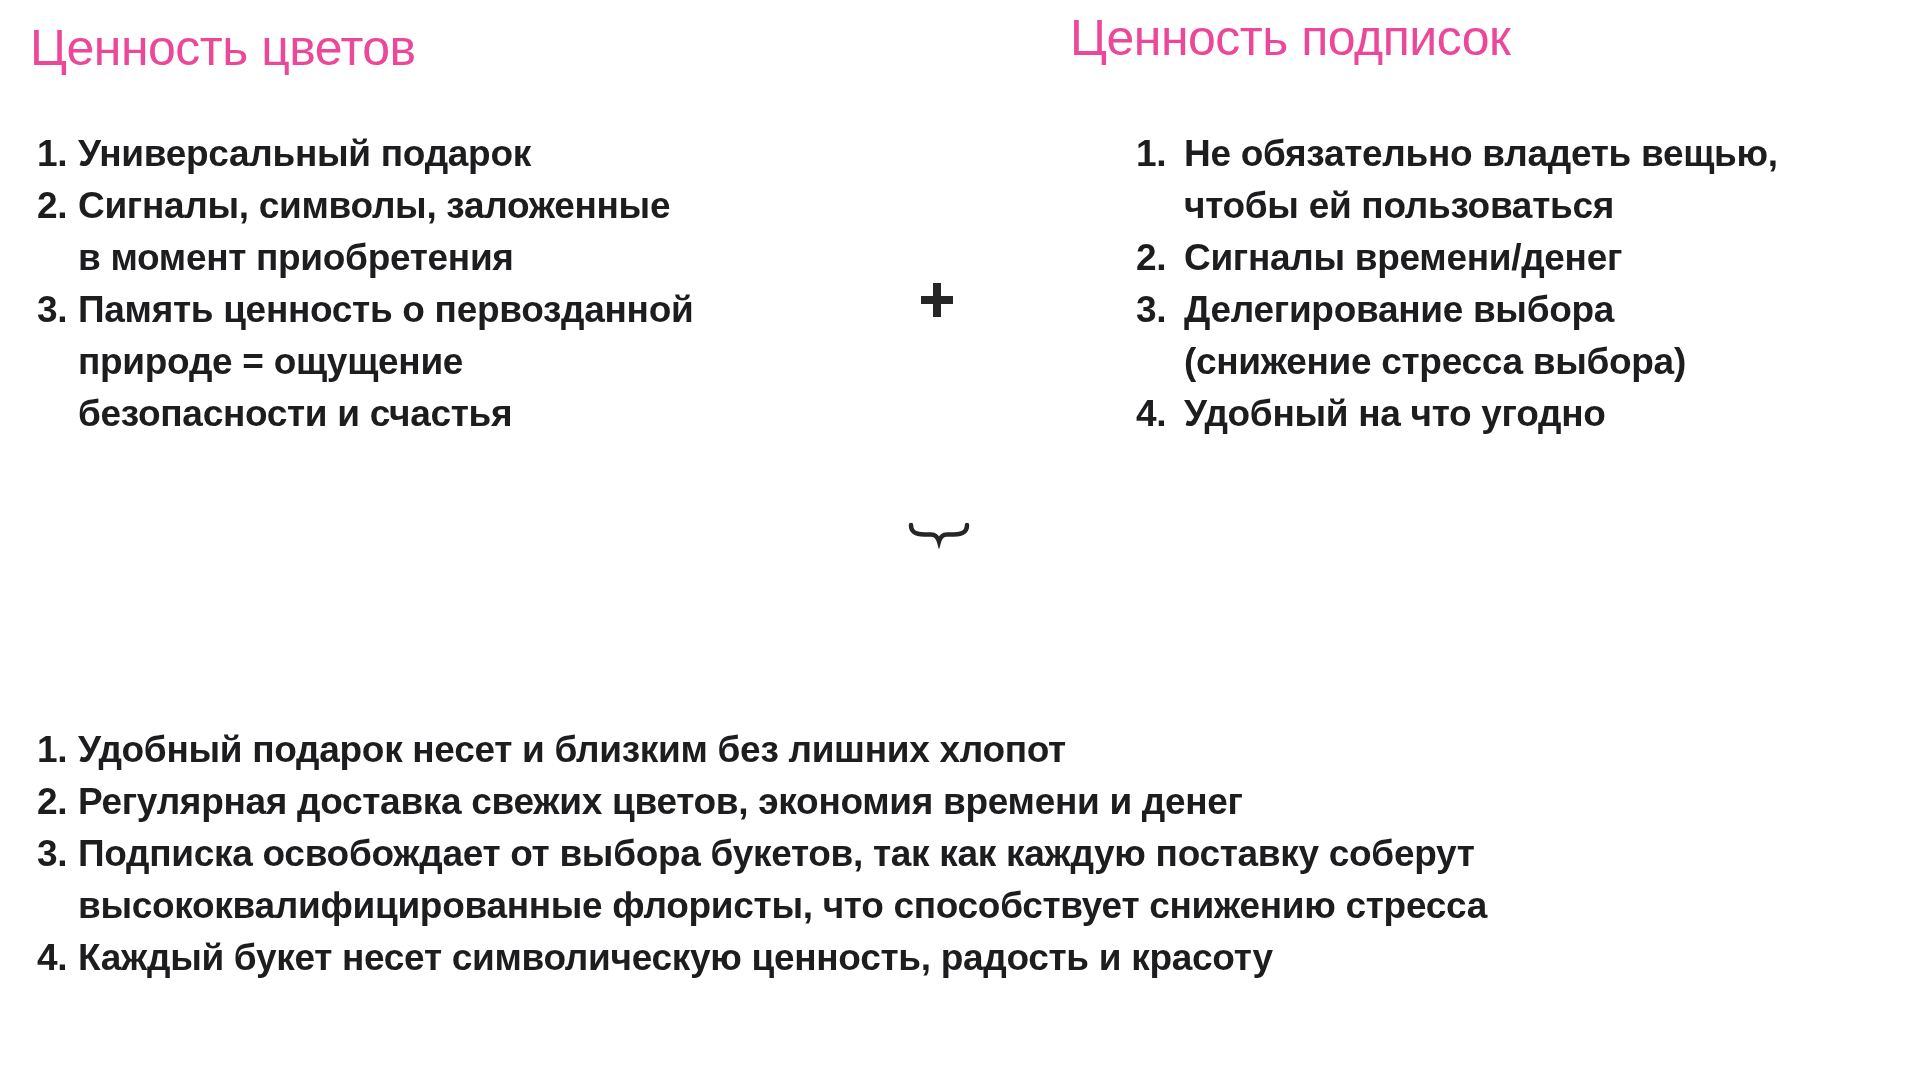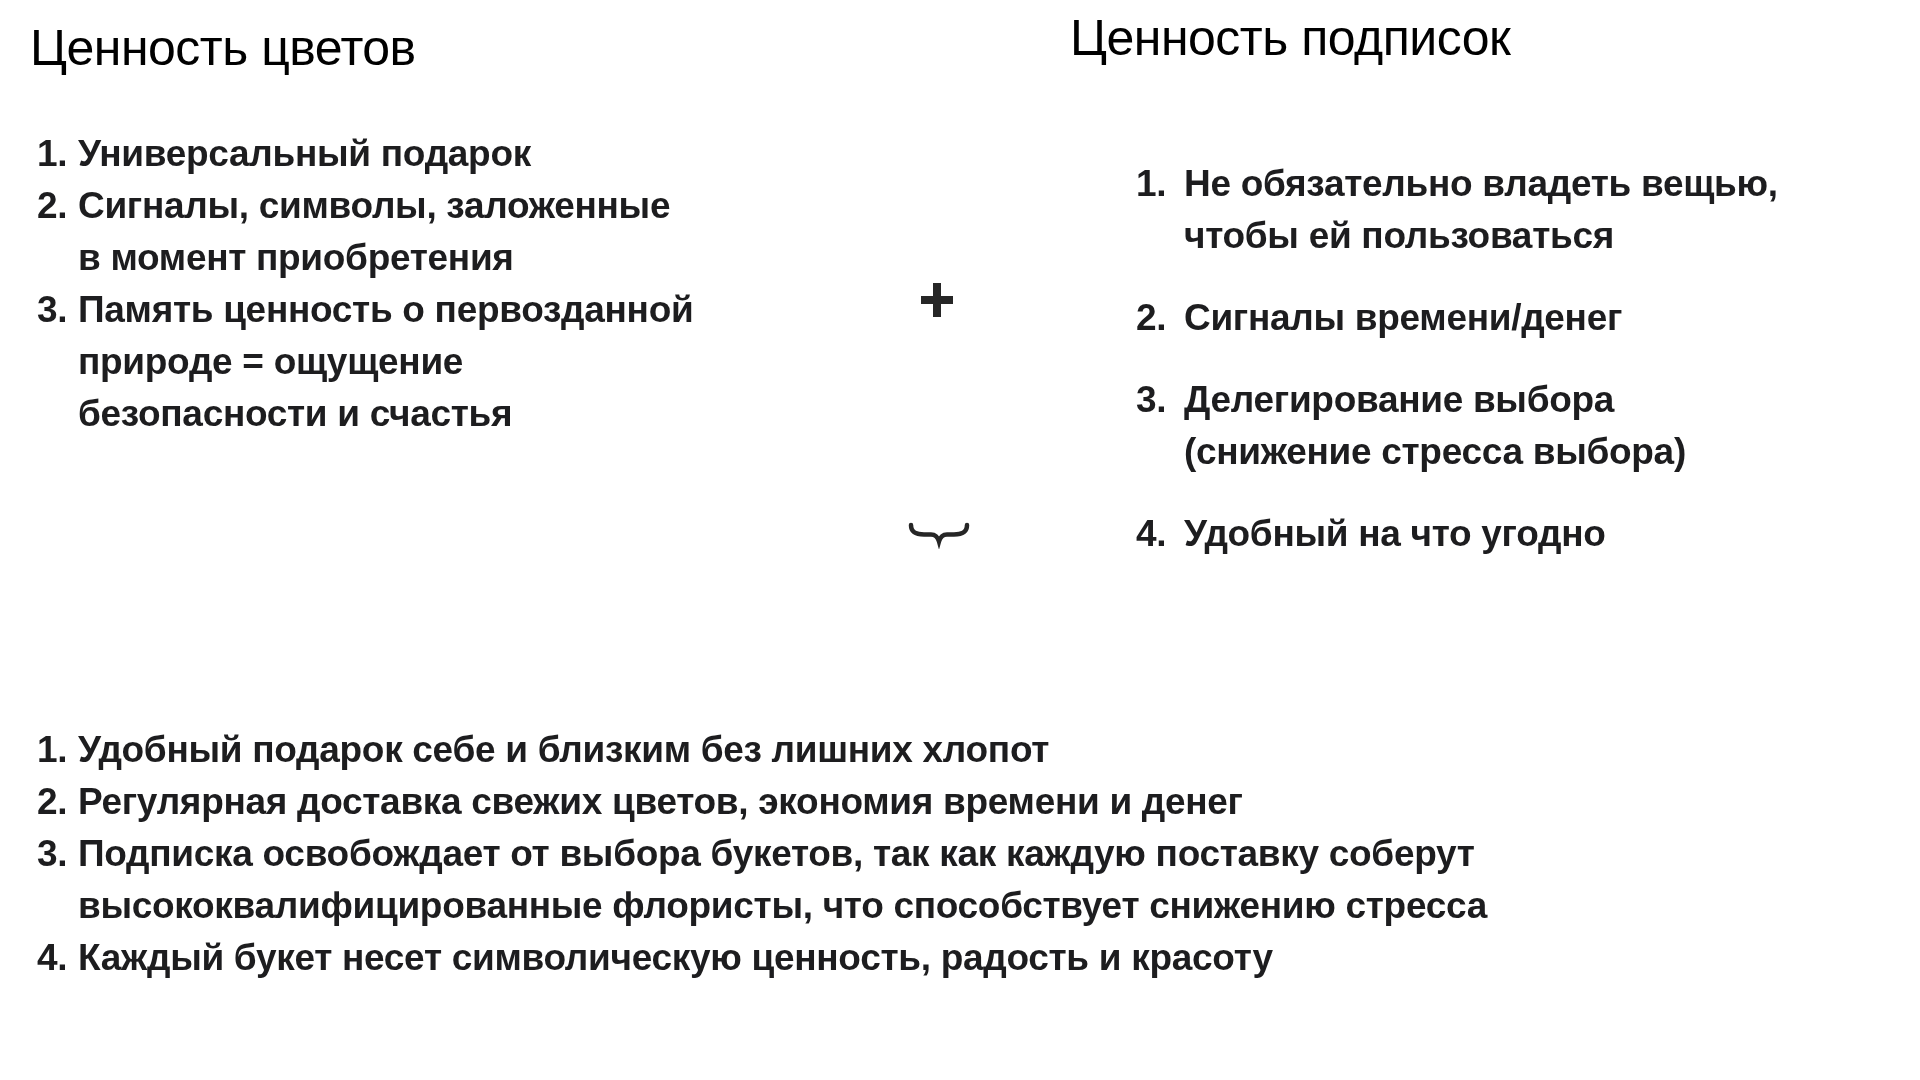--- a/index.html
+++ b/index.html
@@ -11,21 +11,21 @@
     overflow: hidden;
   }
   .slide { position: relative; width: 1920px; height: 1080px; }
 
   .section-title {
     position: absolute;
     font-size: 50px;
     font-weight: 400;
     line-height: 60px;
     letter-spacing: -0.5px;
-    color: #000000;
+    color: #ec4899;
     white-space: nowrap;
   }
   #left-title   { left: 30px;  top: 18px; }
   #right-title  { left: 1070px; top: 8px; }
   #result-title { left: 30px;  top: 612px; }
 
   ol.num-list {
     position: absolute;
     list-style: none;
     counter-reset: item;
@@ -42,21 +42,21 @@
   }
   ol.num-list li::before {
     content: counter(item) ".";
     position: absolute;
     left: 0;
     top: 0;
   }
   #left-list   { left: 37px;   top: 128px; width: 700px; }
   #left-list li   { padding-left: 41px; }
   #right-list  { left: 1136px; top: 128px; width: 770px; }
-  #right-list li  { padding-left: 48px; margin-top: 30px; }
+  #right-list li  { padding-left: 48px; }
   #result-list { left: 37px;   top: 724px; width: 1820px; }
   #result-list li { padding-left: 41px; }
 
   .plus-wrap {
     position: absolute;
     left: 921px; top: 283px;
     width: 32px; height: 34px;
   }
   .brace-wrap {
     position: absolute;
@@ -98,20 +98,20 @@
   </div>
 
   <div class="brace-wrap">
     <svg width="62" height="32" viewBox="0 0 62 32" aria-hidden="true">
       <path d="M3 8 C3 16 9 17.5 16 17.5 L23 17.5 C27.5 17.5 30 21 31 24.5 C32 21 34.5 17.5 39 17.5 L46 17.5 C53 17.5 59 16 59 8" fill="none" stroke="#262626" stroke-width="4.5" stroke-linecap="round"></path>
     </svg>
   </div>
 
 
   <ol class="num-list" id="result-list">
-    <li>Удобный подарок себе и близким без лишних хлопот</li>
+    <li>Удобный подарок несет и близким без лишних хлопот</li>
     <li>Регулярная доставка свежих цветов, экономия времени и денег</li>
     <li>Подписка освобождает от выбора букетов, так как каждую поставку соберут
 высококвалифицированные флористы, что способствует снижению стресса</li>
     <li>Каждый букет несет символическую ценность, радость и красоту</li>
   </ol>
 
 </div>
 
 </body></html>

